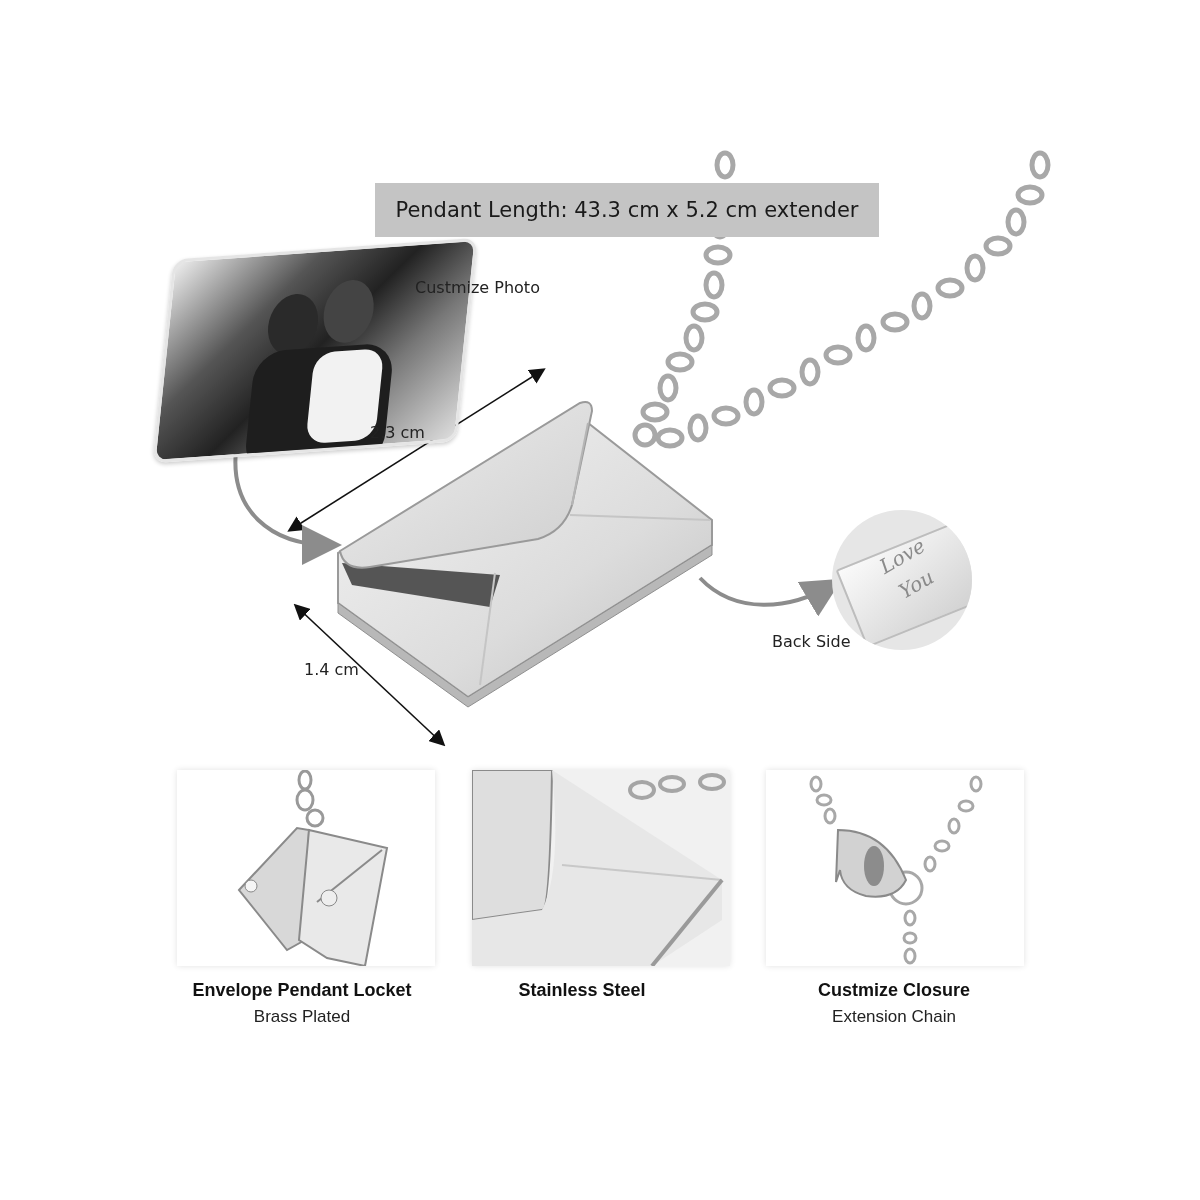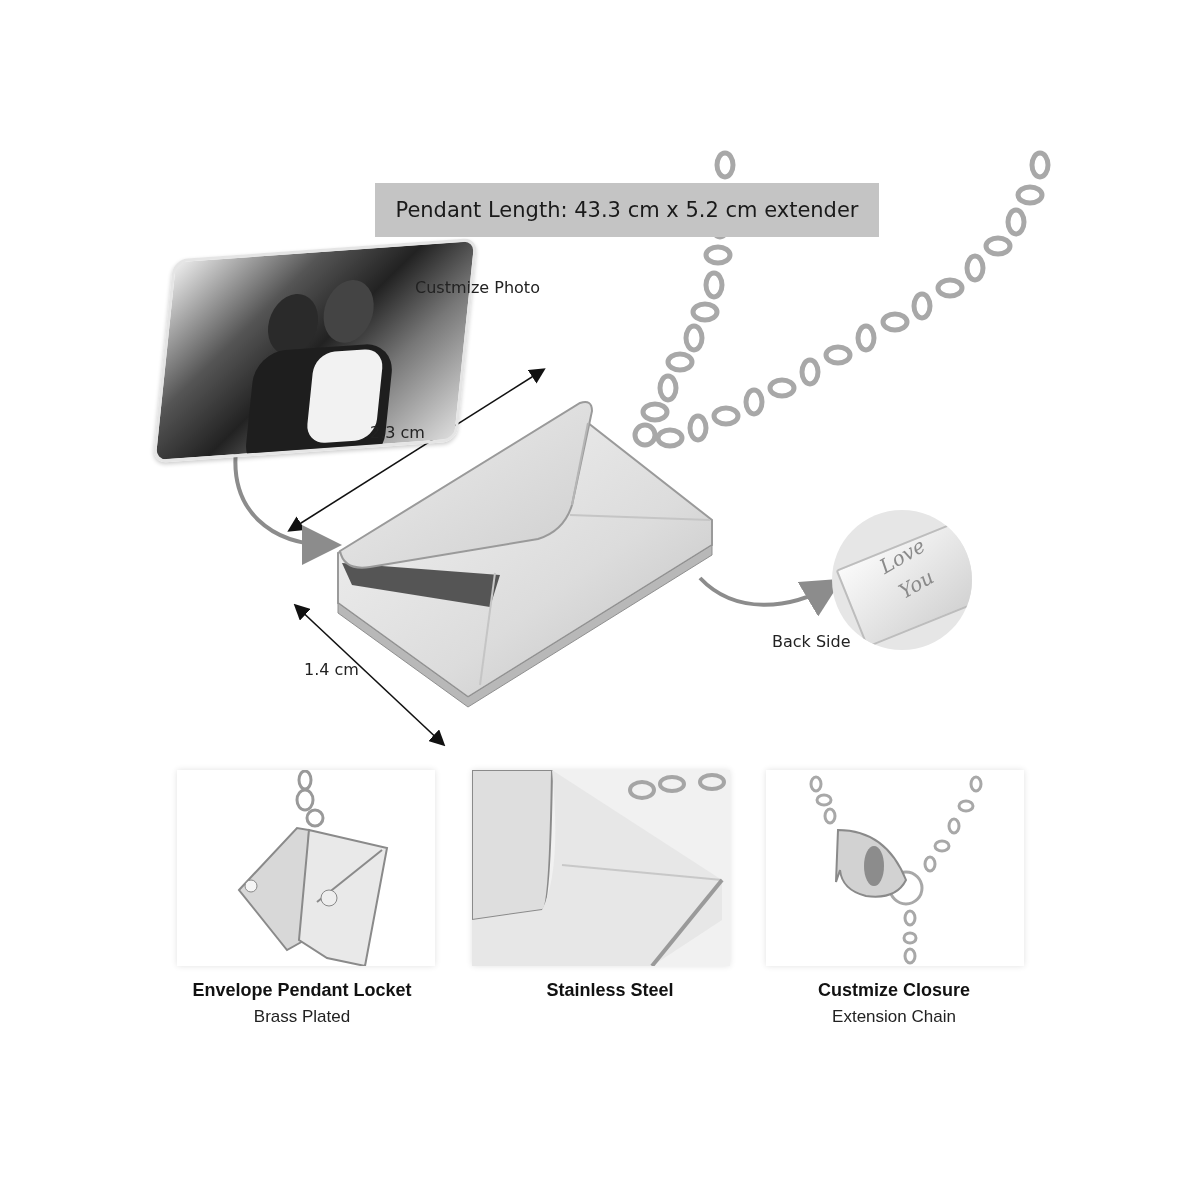--- a/index.html
+++ b/index.html
@@ -165,19 +165,19 @@
     </g>
     <path d="M72,60 Q120,60 140,110 Q130,130 100,126 Q76,120 74,100 L70,112 Z" fill="#d2d2d2" stroke="#8a8a8a" stroke-width="2"></path>
     <ellipse cx="108" cy="96" rx="10" ry="20" fill="#8c8c8c"></ellipse>
   </svg>
 </div>
 
 <div class="abs feature" style="left:152px;text-align:center;">
   <div class="title">Envelope Pendant Locket</div>
   <div class="sub">Brass Plated</div>
 </div>
-<div class="abs feature" style="left:460px;">
+<div class="abs feature" style="left:432px;">
   <div class="title">Stainless Steel</div>
 </div>
 <div class="abs feature" style="left:744px;">
   <div class="title">Custmize Closure</div>
   <div class="sub">Extension Chain</div>
 </div>
 
 </body></html>

